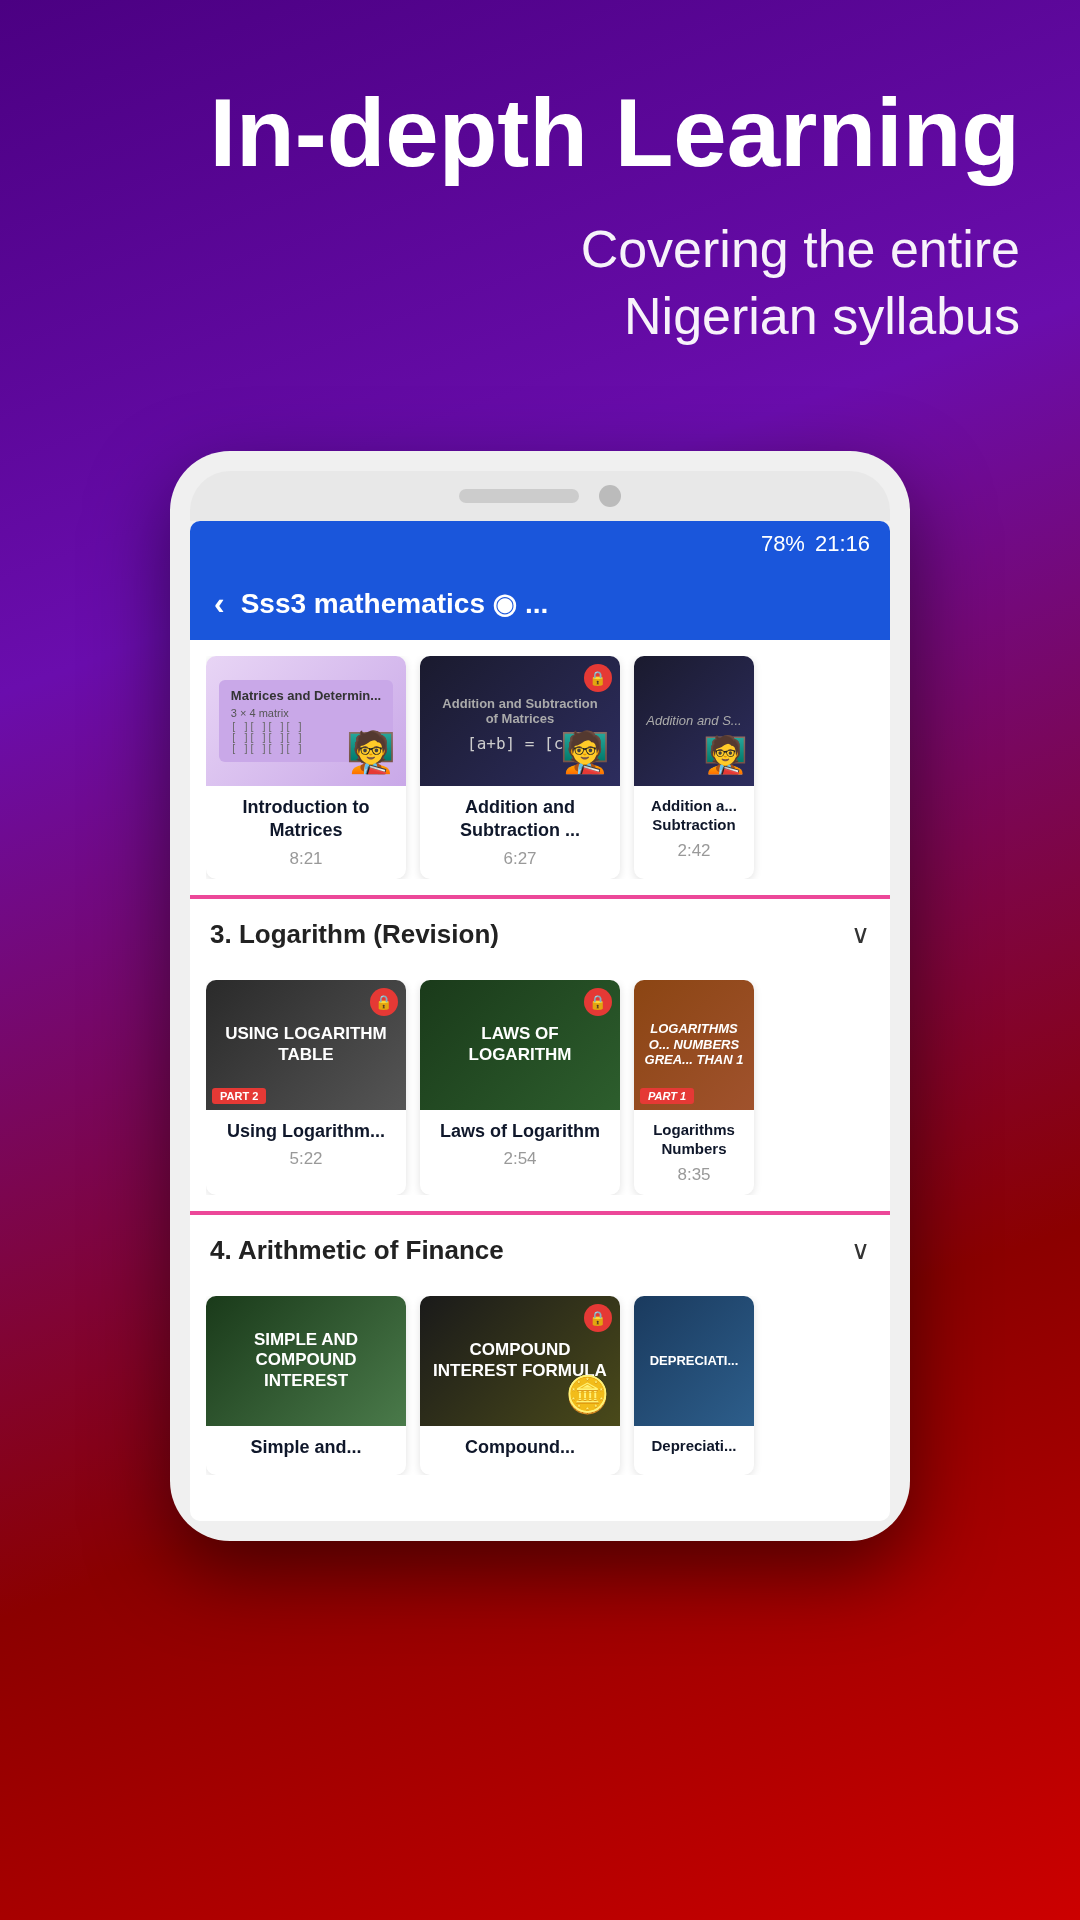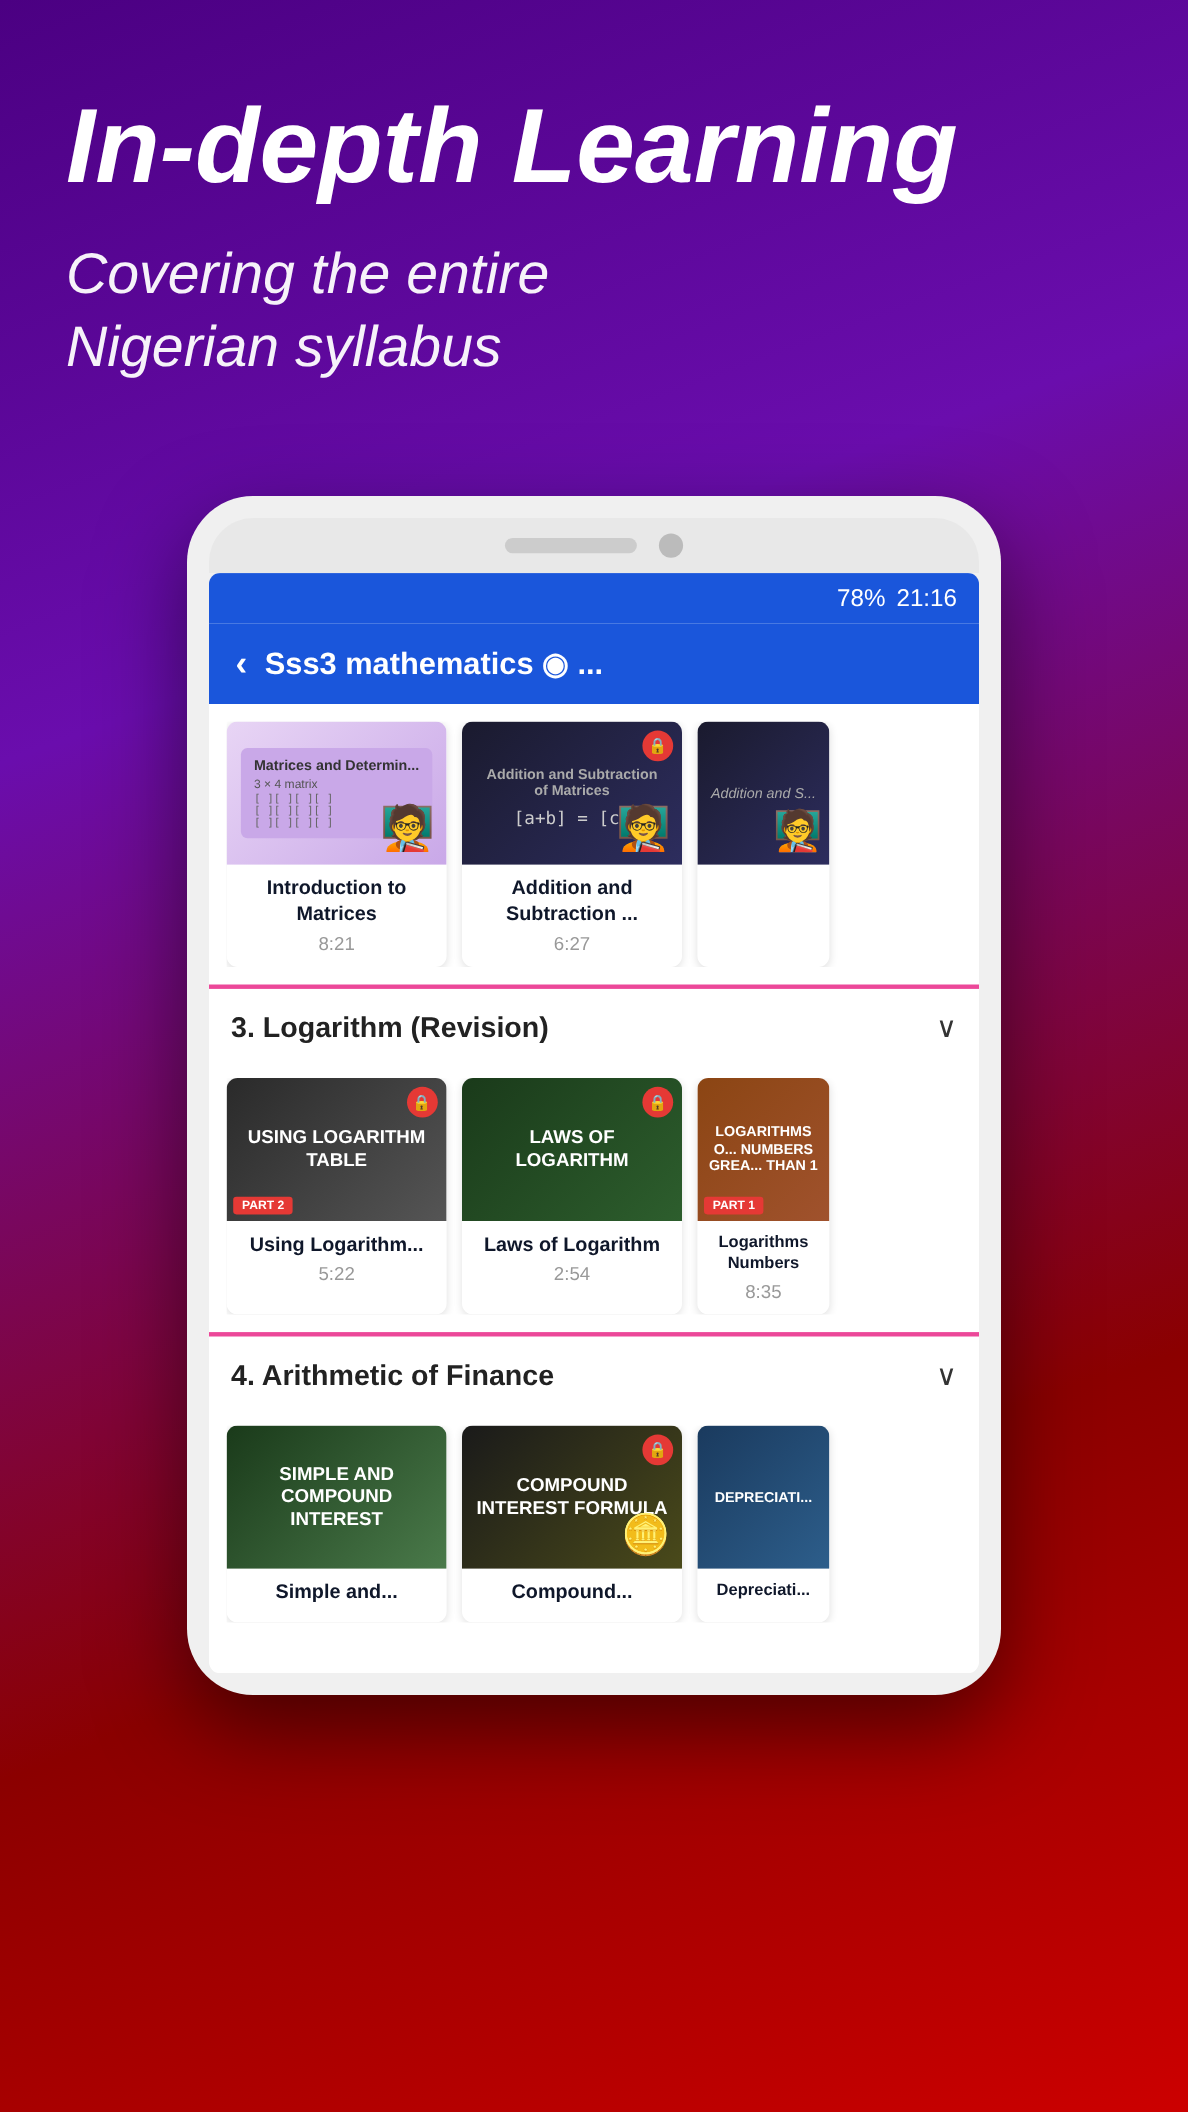--- a/index.html
+++ b/index.html
@@ -6,24 +6,23 @@
     body {
       width: 1080px;
       height: 1920px;
       font-family: 'Arial', sans-serif;
       background: linear-gradient(160deg, #4B0082 0%, #6A0DAD 30%, #8B0000 70%, #CC0000 100%);
       overflow: hidden;
       position: relative;
     }
 
     .hero-section {
-      text-align: left;
+      text-align: right;
       padding: 80px 60px 40px;
       color: white;
-      font-style: italic;
     }
 
     .hero-title {
       font-size: 96px;
       font-weight: 900;
       line-height: 1.1;
       margin-bottom: 30px;
     }
 
     .hero-subtitle {
@@ -330,20 +329,24 @@
             </div>
           </div>
 
           <div class="video-card" style="flex:0 0 120px;">
             <div class="video-thumbnail thumb-addition2" style="width:120px;">
               <div class="math-figure">
                 <div style="color:#aaa; font-size:13px; text-align:center; padding:5px;font-style:italic;">Addition and S...</div>
                 <div style="position:absolute; right:6px; bottom:10px; font-size:36px;">🧑‍🏫</div>
               </div>
             </div>
+            <div class="video-info">
+              <div class="video-title" style="font-size:15px;">Addition a... Subtraction</div>
+              <div class="video-duration">2:42</div>
+            </div>
           </div>
 
         </div>
       </div>
 
       <div class="section-header">
         <span class="section-title">3. Logarithm (Revision)</span>
         <span class="chevron">∨</span>
       </div>
 
@@ -371,21 +374,21 @@
               </div>
               <div class="lock-badge">🔒</div>
             </div>
             <div class="video-info">
               <div class="video-title">Laws of Logarithm</div>
               <div class="video-duration">2:54</div>
             </div>
           </div>
 
           <div class="video-card" style="flex:0 0 120px;">
-            <div class="video-thumbnail thumb-logarithms-greater" style="width:120px;">
+            <div class="video-thumbnail thumb-logarithms-greater" style="width:120px;font-style:italic;">
               <div class="math-figure">
                 <div class="thumb-text" style="font-size:13px;">LOGARITHMS O... NUMBERS GREA... THAN 1</div>
               </div>
               <div class="part-badge">PART 1</div>
             </div>
             <div class="video-info">
               <div class="video-title" style="font-size:15px;">Logarithms Numbers</div>
               <div class="video-duration">8:35</div>
             </div>
           </div>

